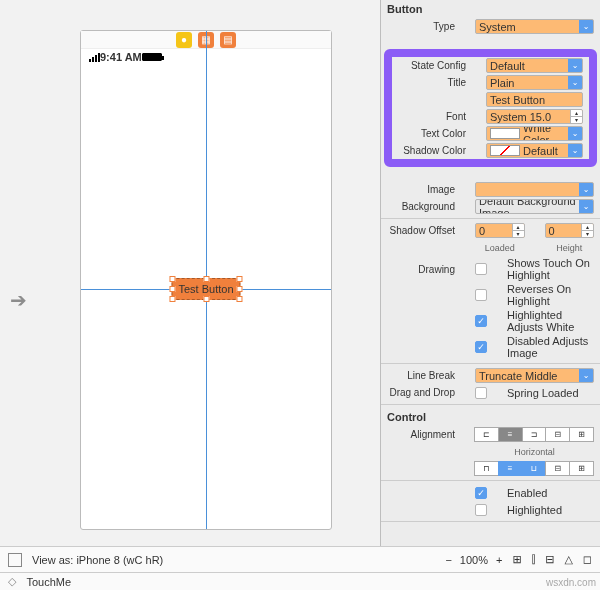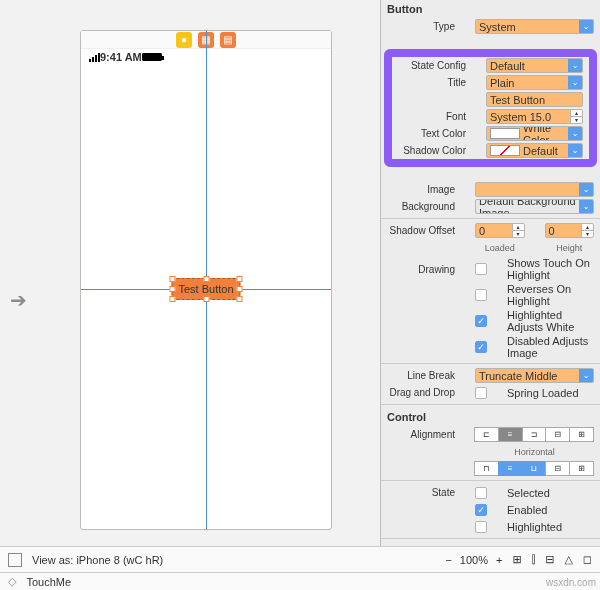--- a/index.html
+++ b/index.html
@@ -228,25 +228,20 @@
         <div class="seg">
           <span>⊓</span>
           <span class="blue">≡</span>
           <span class="blue">⊔</span>
           <span>⊟</span>
           <span>⊞</span>
         </div>
       </div>
     <div class="hr"></div>
     <div class="row">
-        <span class="lbl">State</span>
-        <span class="chk"></span>
-        <span>Selected</span>
-      </div>
-    <div class="row">
         <span class="lbl"></span>
         <span class="chk on">✓</span>
         <span>Enabled</span>
       </div>
     <div class="row">
         <span class="lbl"></span>
         <span class="chk"></span>
         <span>Highlighted</span>
       </div>
     <div class="hr"></div>

